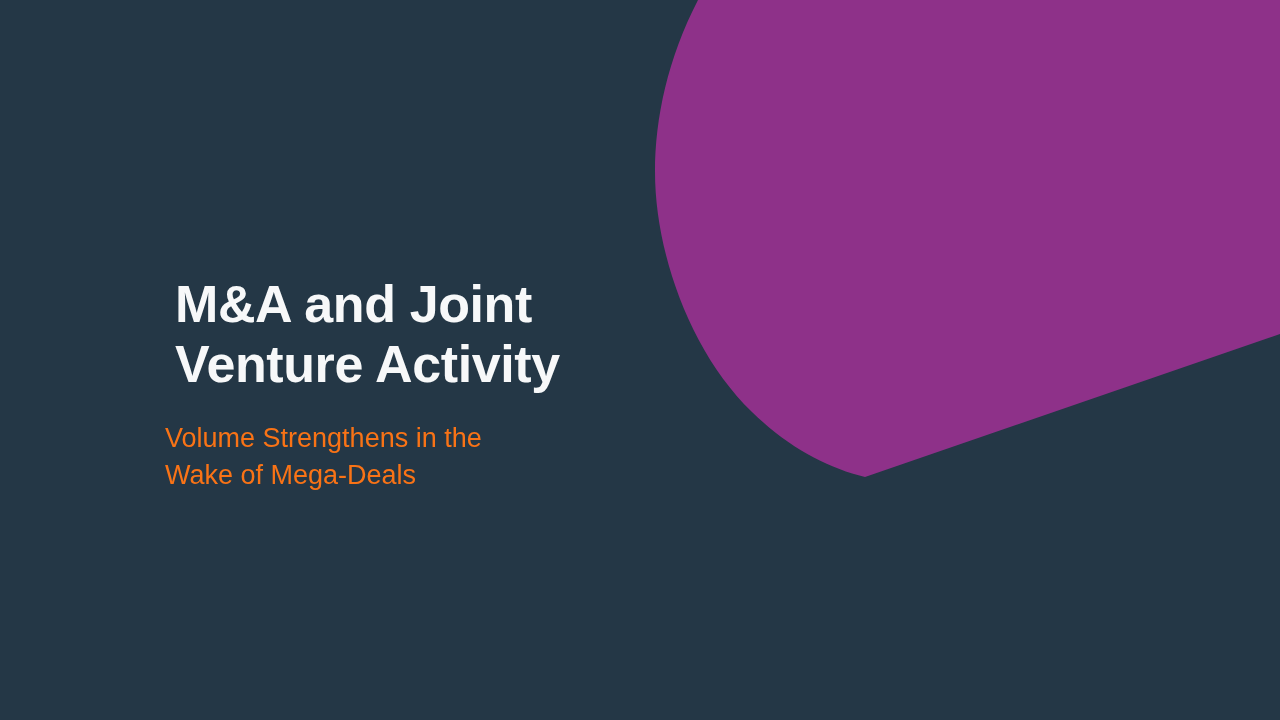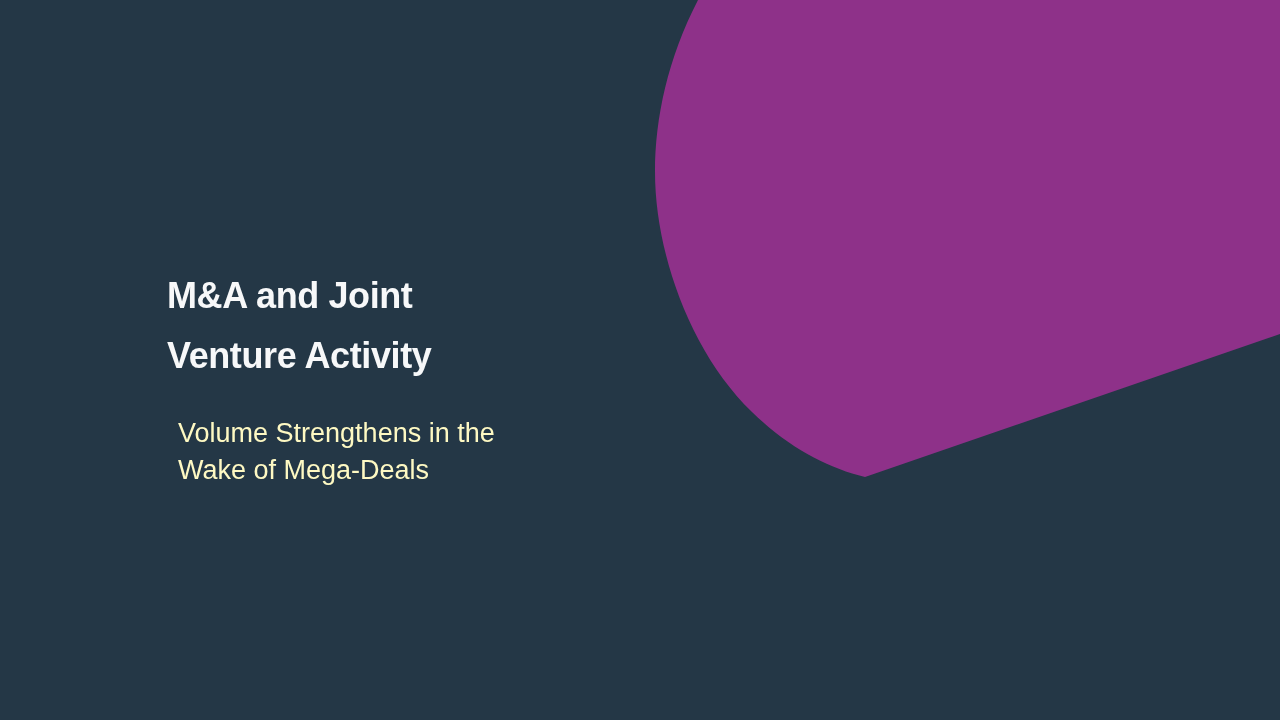--- a/index.html
+++ b/index.html
@@ -24,38 +24,38 @@
     height: 720px;
     display: block;
   }
   #text-block {
     position: absolute;
     left: 163px;
     top: 262px;
     width: 470px;
   }
   #slide-title {
-    margin: 4px;
+    margin: 12px;
     font-family: "Liberation Sans", sans-serif;
     font-weight: bold;
-    font-size: 36px;
+    font-size: 52px;
     line-height: 60px;
     letter-spacing: -0.4px;
     color: #f7f8f9;
     white-space: pre-line;
   }
   #slide-subtitle {
-    margin: 15px;
+    margin: 2px;
     padding-top: 14px;
     font-family: "Liberation Sans", sans-serif;
     font-weight: normal;
     font-size: 27px;
     line-height: 37px;
     letter-spacing: 0px;
-    color: #fef9c3;
+    color: #f97316;
     white-space: pre-line;
   }
 </style>
 </head>
 <body>
 
 <div id="slide">
 
   <svg id="decor-layer" viewBox="0 0 1280 720" preserveAspectRatio="none" xmlns="http://www.w3.org/2000/svg">
     <path id="decor-shape" d="M 698 0

